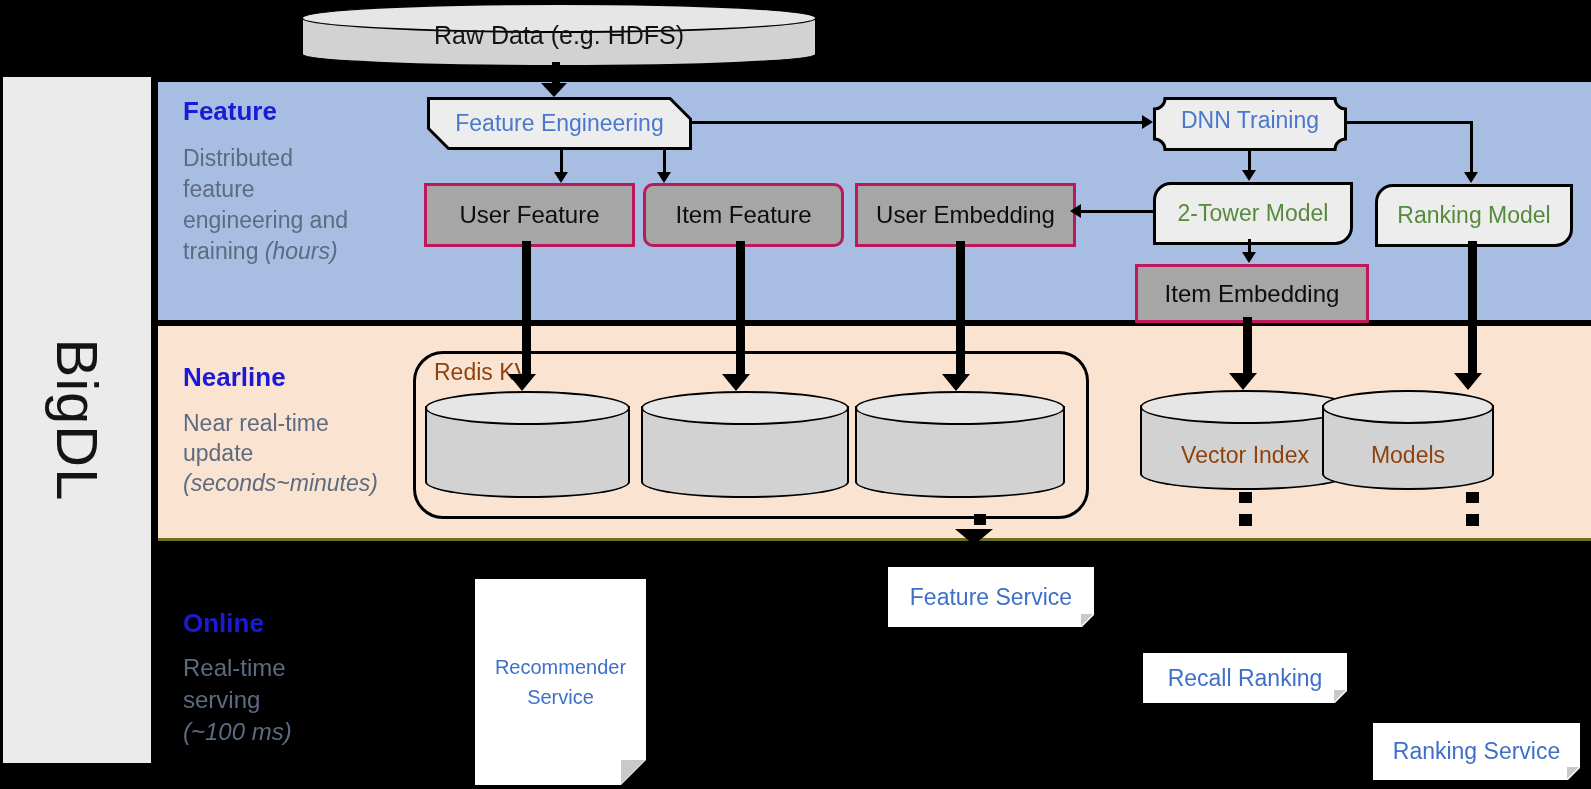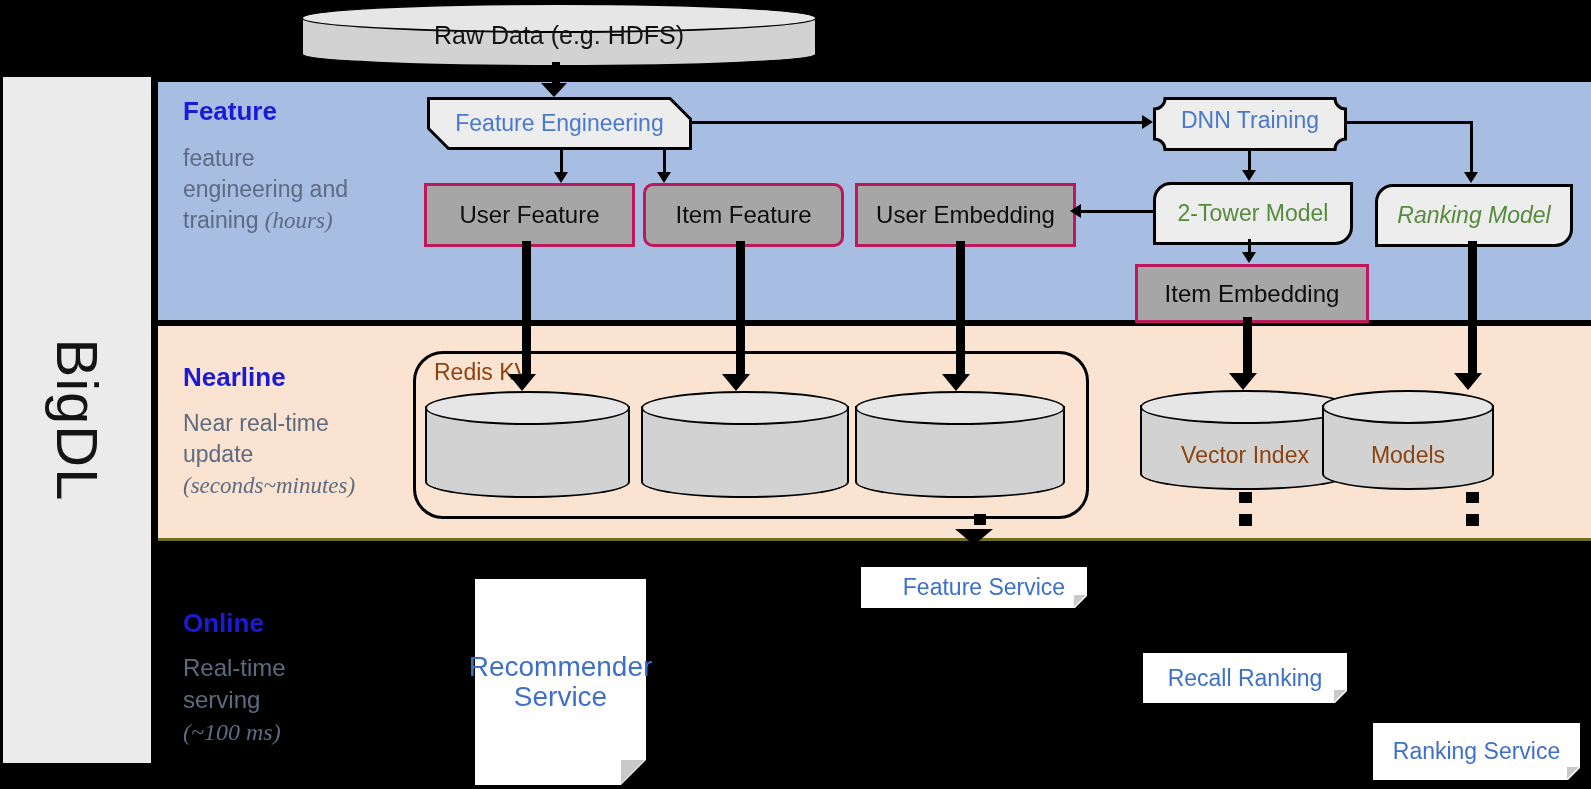--- a/index.html
+++ b/index.html
@@ -11,21 +11,21 @@
   .sidebar{left:3px;top:77px;width:148px;height:686px;background:var(--sidebar-bg,#ebebeb);}
   .sidebar-label{left:50%;top:50%;transform:translate(-50%,-50%) rotate(90deg);
       font-size:58px;color:#141414;white-space:nowrap;letter-spacing:1px;}
   .band-offline{left:158px;top:82px;width:1433px;height:238px;background:var(--offline-band,#a8bde2);}
   .band-nearline{left:158px;top:326px;width:1433px;height:212px;background:var(--nearline-band,#fbe3d1);}
   .olive-divider{left:158px;top:538px;width:1433px;height:3px;background:var(--divider-olive,#6e6e1e);}
 
   .band-title{font-size:26px;font-weight:700;color:var(--title-blue,#1b1bd6);white-space:nowrap;}
   .band-desc{color:var(--desc-gray,#5c6b80);font-size:23px;line-height:31px;}
   .band-desc .dline{white-space:nowrap;}
-  .it{font-style:italic;font-family:Liberation Serif, serif;}
+  .it{font-style:italic;}
 
   
   .graybox{background:var(--gray-box,#a6a6a6);border:3px solid #be185d;display:flex;
       align-items:center;justify-content:center;font-size:24px;color:#0d0d0d;white-space:nowrap;}
   .greenbox{background:var(--shape-fill,#ededed);border:3px solid #000;border-radius:18px 0 18px 0;
       display:flex;align-items:center;justify-content:center;font-size:23px;
       color:var(--node-green,#568a3c);white-space:nowrap;}
   .shape-label{left:0;top:0;width:100%;height:100%;display:flex;align-items:center;
       justify-content:center;font-size:23px;color:var(--node-blue,#4a78cc);white-space:nowrap;}
 
@@ -57,37 +57,38 @@
 
   
   .service{background:#fff;display:flex;align-items:center;justify-content:center;
       font-size:23px;color:var(--service-blue,#3e6fc9);z-index:2;white-space:nowrap;}
   .fold-cut{position:absolute;right:-1px;bottom:-1px;width:0;height:0;
       border-left:14px solid transparent;border-bottom:14px solid #000;}
   .fold-flap{position:absolute;right:1px;bottom:1px;width:0;height:0;
       border-top:12px solid #c9c9c9;border-right:12px solid transparent;}
   .fold-cut-lg{border-left-width:27px;border-bottom-width:27px;}
   .fold-flap-lg{border-top-width:24px;border-right-width:24px;}
-  .doc{flex-direction:column;font-size:28px;line-height:30px;text-align:center;}
+  .doc{flex-direction:column;font-size:20px;line-height:30px;text-align:center;}
 </style>
 </head>
 <body>
 
 <div class="stage">
 
   <div class="abs band-offline"></div>
   <div class="abs band-nearline"></div>
   <div class="abs olive-divider"></div>
 
   <div class="abs sidebar">
     <div class="abs sidebar-label">BigDL</div>
   </div>
 
   <div class="abs band-title" style="left:183px;top:96px;">Feature</div>
   <div class="abs band-desc" style="left:183px;top:143px;">
+    <div class="dline"><span>Distributed</span><span class="it"></span></div>
     <div class="dline"><span>feature</span><span class="it"></span></div>
     <div class="dline"><span>engineering and</span><span class="it"></span></div>
     <div class="dline"><span>training </span><span class="it">(hours)</span></div>
   </div>
 
   <div class="abs band-title" style="left:183px;top:362px;">Nearline</div>
   <div class="abs band-desc" style="left:183px;top:408px;line-height:30px;">
     <div class="dline"><span>Near real-time</span><span class="it"></span></div>
     <div class="dline"><span>update</span><span class="it"></span></div>
     <div class="dline"><span></span><span class="it">(seconds~minutes)</span></div>
@@ -122,21 +123,21 @@
     </svg>
     <div class="abs shape-label">DNN Training</div>
   </div>
 
   <div class="abs graybox" style="left:424px;top:183px;width:205px;height:58px;z-index:2;">User Feature</div>
   <div class="abs graybox" style="left:643px;top:183px;width:195px;height:58px;z-index:2;border-radius:10px;">Item Feature</div>
   <div class="abs graybox" style="left:855px;top:183px;width:215px;height:58px;z-index:2;">User Embedding</div>
   <div class="abs graybox" style="left:1135px;top:264px;width:228px;height:53px;z-index:2;">Item Embedding</div>
 
   <div class="abs greenbox" style="left:1153px;top:182px;width:194px;height:57px;z-index:2;">2-Tower Model</div>
-  <div class="abs greenbox" style="left:1375px;top:184px;width:192px;height:57px;z-index:2;font-style:italic;">Ranking Model</div>
+  <div class="abs greenbox" style="left:1375px;top:184px;width:192px;height:57px;z-index:2;">Ranking Model</div>
 
   <div class="abs ln" style="left:692px;top:121px;width:452px;height:3px;"></div>
   <div class="abs ah ah-right" style="left:1142px;top:115px;"></div>
 
   <div class="abs ln" style="left:1347px;top:121px;width:126px;height:3px;"></div>
   <div class="abs ln" style="left:1470px;top:121px;width:3px;height:52px;"></div>
   <div class="abs ah ah-down" style="left:1464px;top:172px;"></div>
 
   <div class="abs ln" style="left:560px;top:150px;width:3px;height:23px;"></div>
   <div class="abs ah ah-down" style="left:554px;top:172px;"></div>
@@ -205,21 +206,21 @@
   <div class="abs dash" style="left:1466px;top:492px;width:13px;height:11px;"></div>
   <div class="abs dash" style="left:1466px;top:514px;width:13px;height:12px;"></div>
 
   <div class="abs service doc" style="left:475px;top:579px;width:171px;height:206px;">
     <div>Recommender</div>
     <div>Service</div>
     <div class="fold-cut fold-cut-lg"></div>
     <div class="fold-flap fold-flap-lg"></div>
   </div>
 
-  <div class="abs service" style="left:861px;top:567px;width:206px;height:41px;padding-left:20px;">
+  <div class="abs service" style="left:888px;top:567px;width:206px;height:60px;">
     <span>Feature Service</span>
     <div class="fold-cut"></div>
     <div class="fold-flap"></div>
   </div>
 
   <div class="abs service" style="left:1143px;top:653px;width:204px;height:50px;">
     <span>Recall Ranking</span>
     <div class="fold-cut"></div>
     <div class="fold-flap"></div>
   </div>

